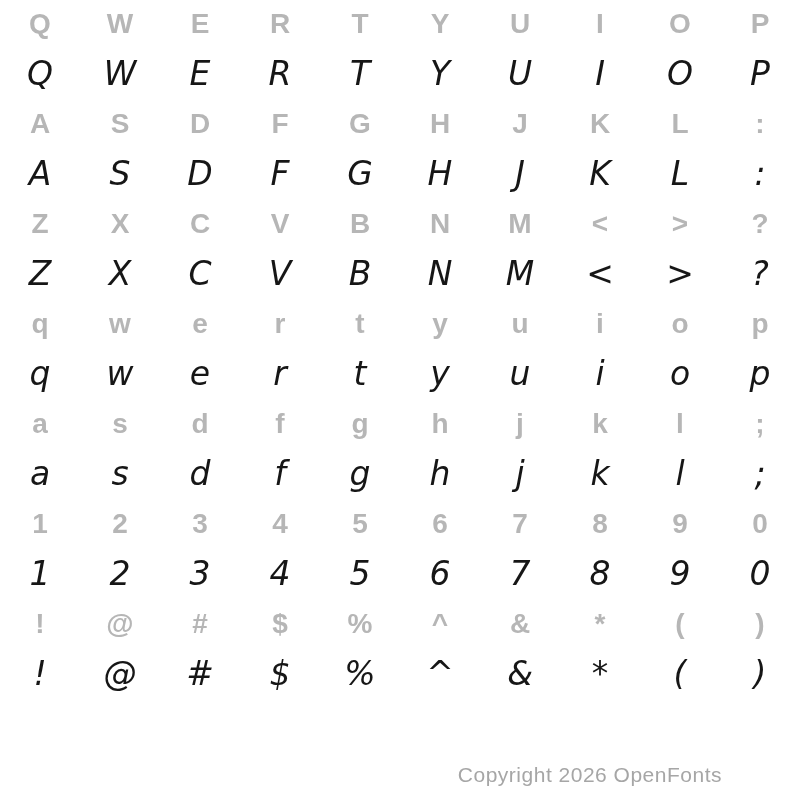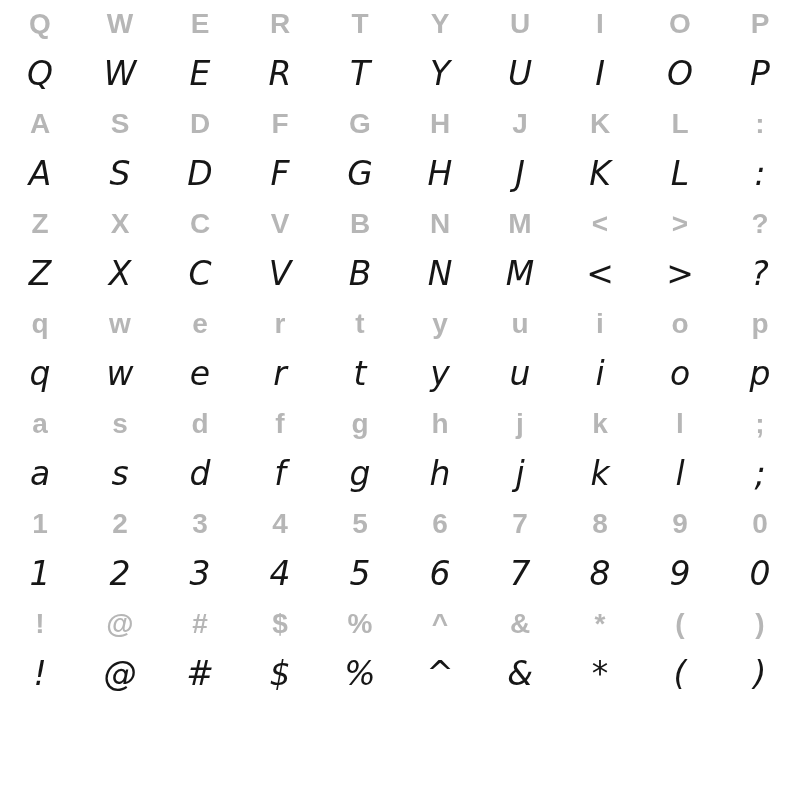--- a/index.html
+++ b/index.html
@@ -231,13 +231,14 @@
         <div class="glyph-cell">#</div>
         <div class="glyph-cell">$</div>
         <div class="glyph-cell">%</div>
         <div class="glyph-cell">^</div>
         <div class="glyph-cell">&amp;</div>
         <div class="glyph-cell">*</div>
         <div class="glyph-cell">(</div>
         <div class="glyph-cell">)</div>
       </div>
     </div>
+  <div class="copyright">Copyright 2026 OpenFonts</div>
 </div>
 
 </body></html>

